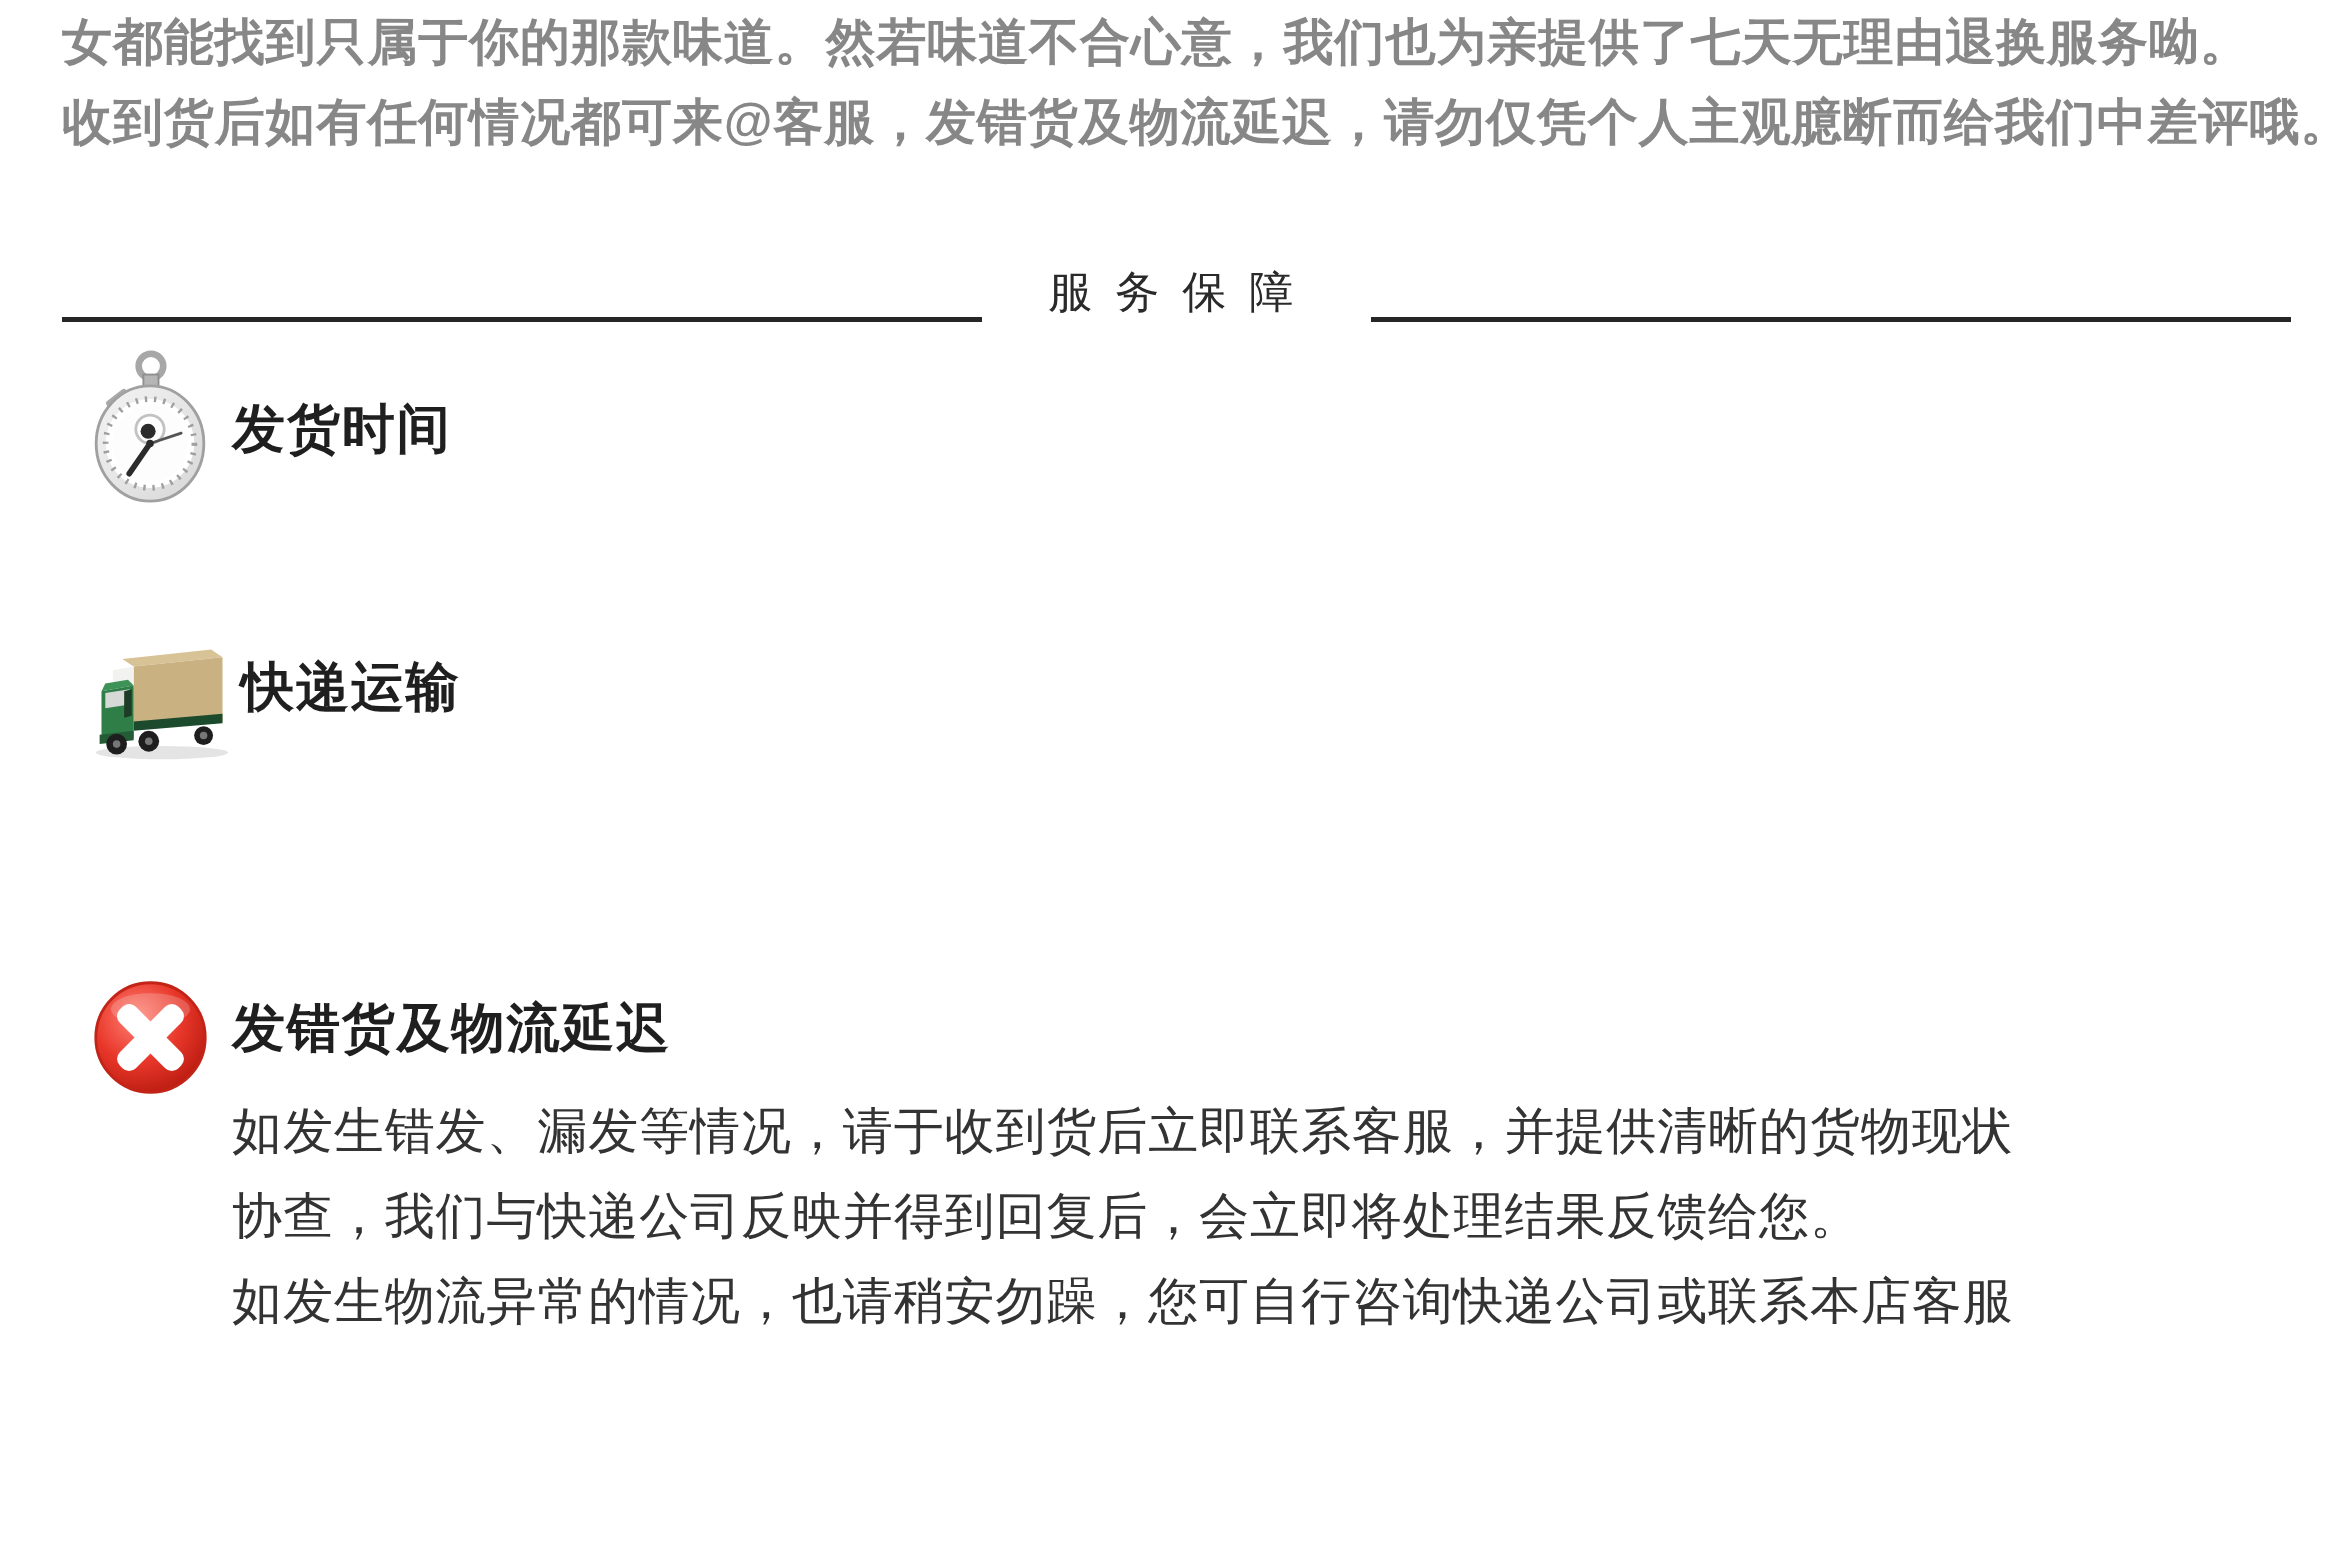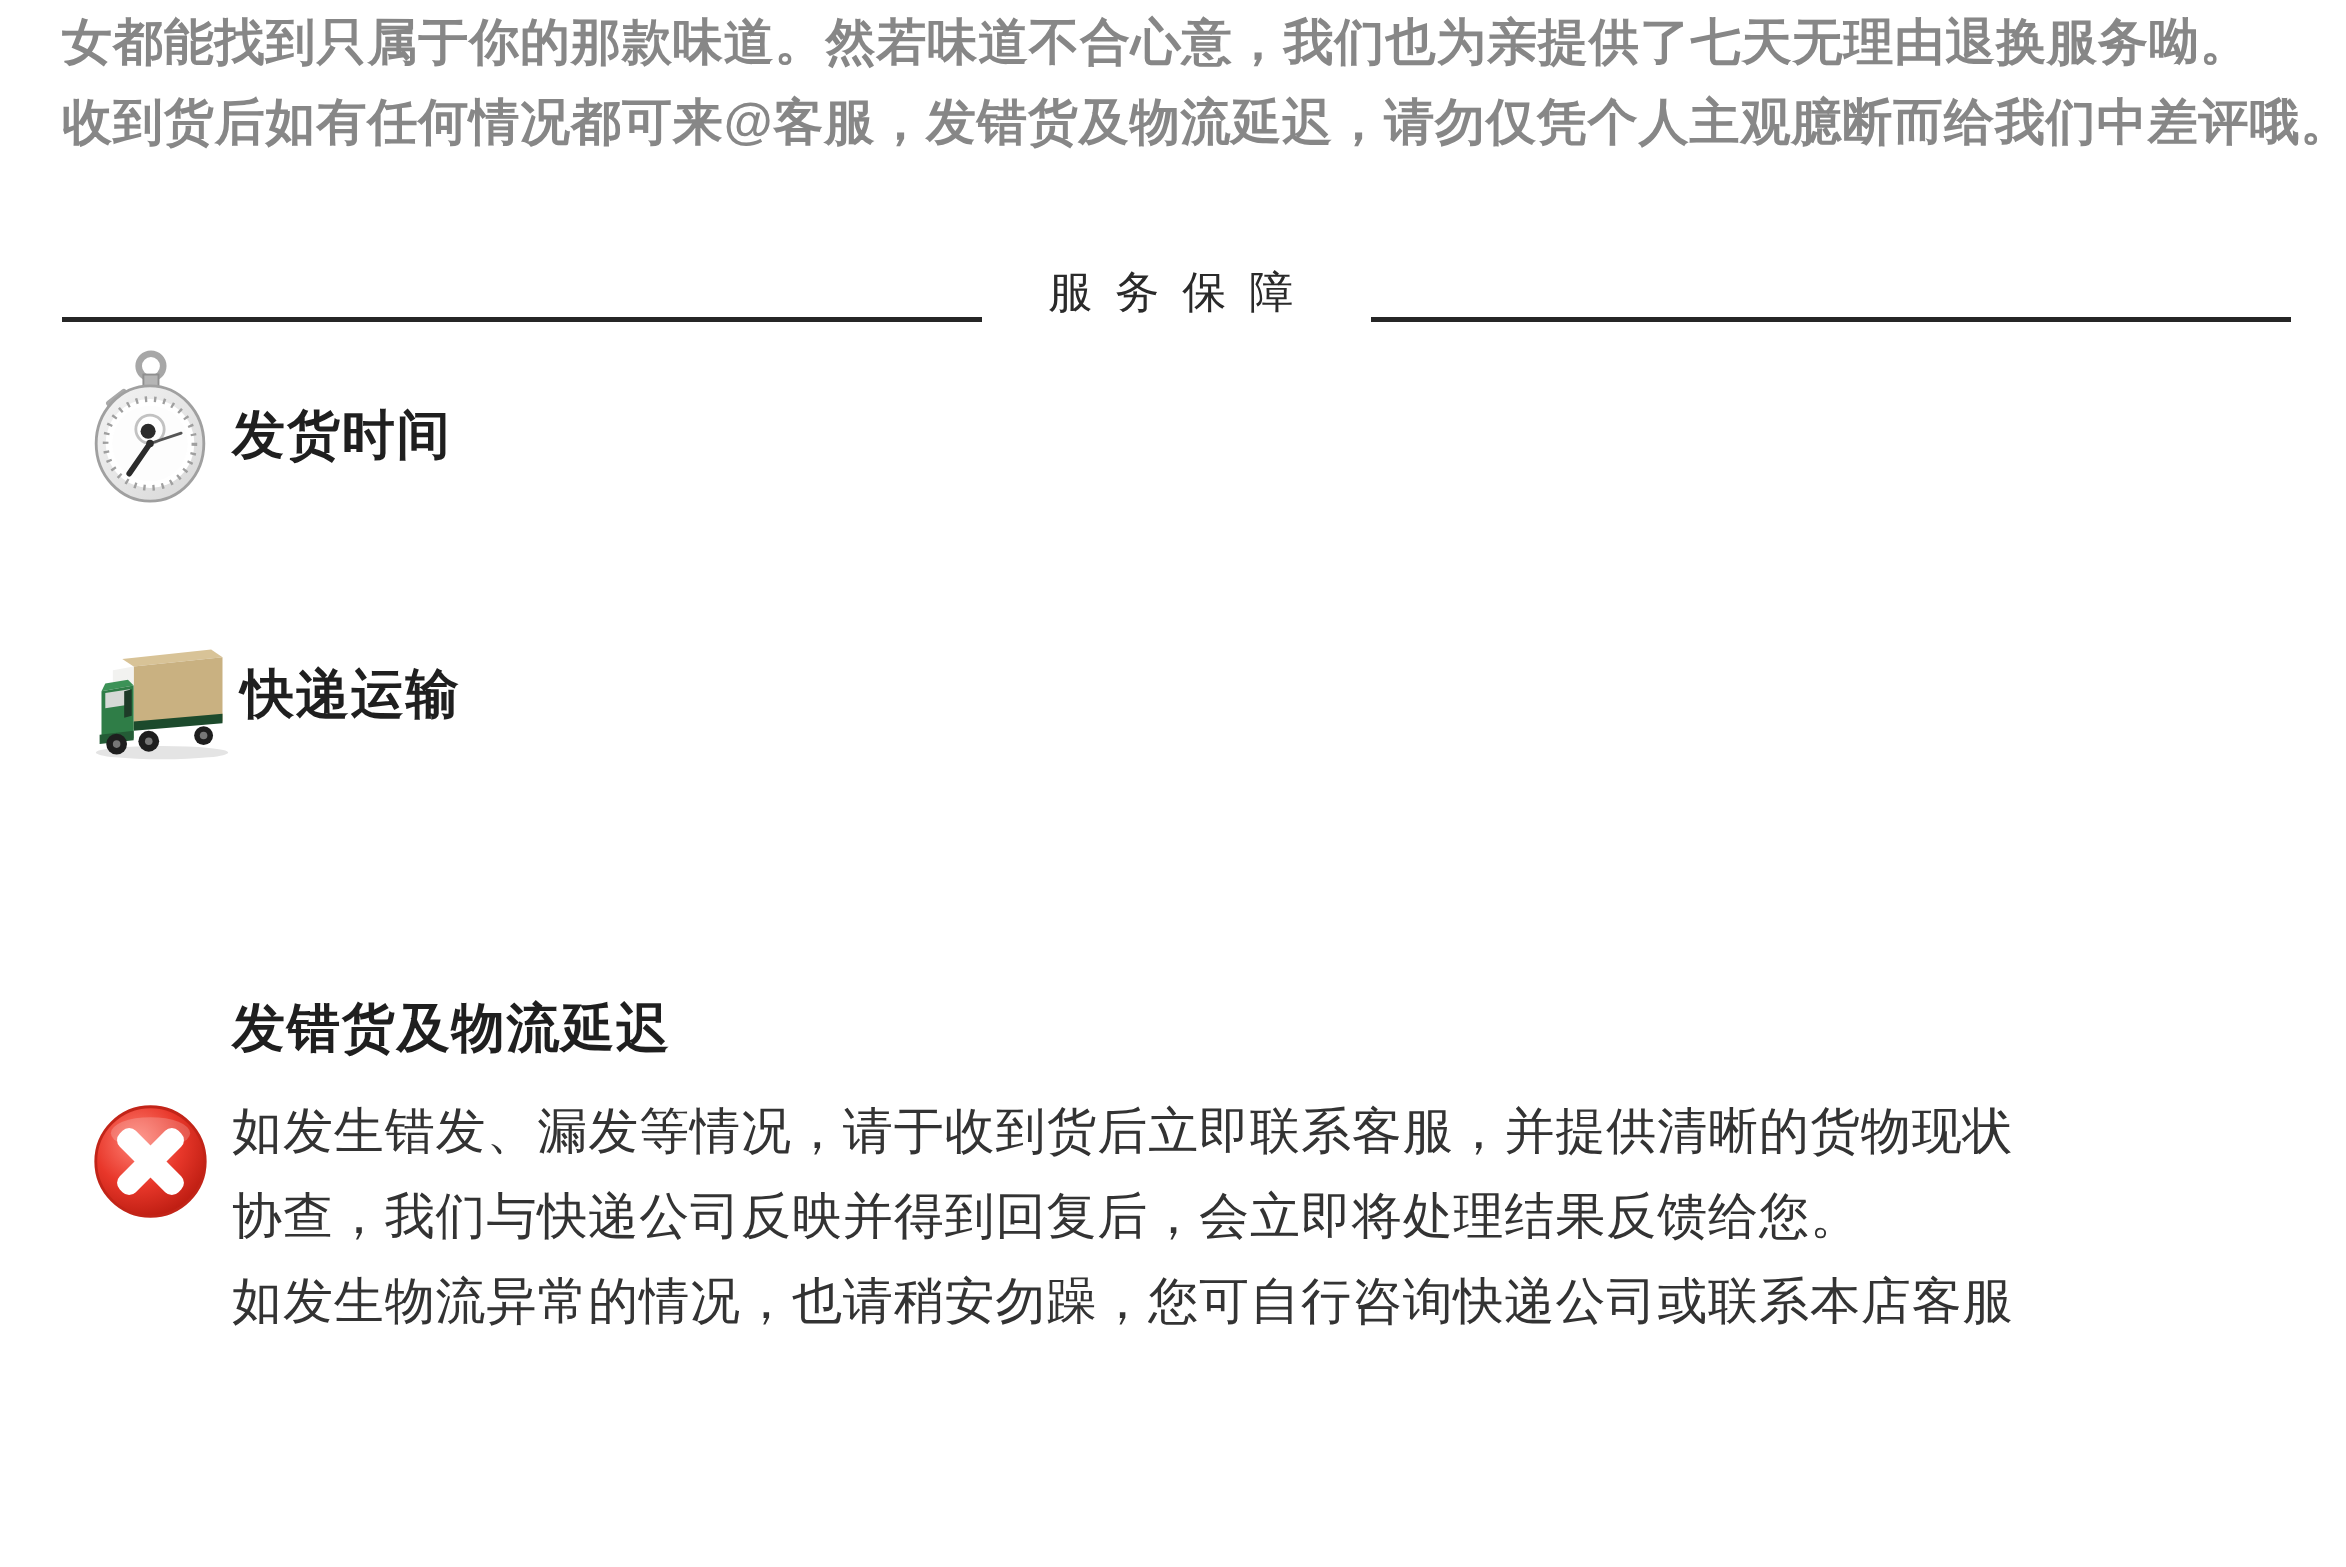--- a/index.html
+++ b/index.html
@@ -33,21 +33,21 @@
     margin: 0 55px;
     font-size: 44px; font-weight: 500;
     color: #2a2a2a;
     letter-spacing: 23px; text-indent: 11.4px;
     white-space: nowrap;
   }
 
   
   .section {
     position: absolute; left: 90px; right: 57px;
-    display: flex; flex-direction: row; align-items: center;
+    display: flex; flex-direction: row;
   }
   .section--shipping { top: 348px; }
   .section--express  { top: 638px; }
   .section--error    { top: 975px; }
 
   .icon-col { width: 142px; flex-shrink: 0; }
   .icon-col svg { display: block; }
   .icon-stopwatch { width: 112px; height: 153px; margin-left: 3.8px; margin-top: 1.9px; }
   .icon-truck     { width: 144px; height: 121px; margin-left: 0;  margin-top: 3.8px; }
   .icon-error     { width: 117px; height: 117px; margin-left: 1.9px; margin-top: 3.8px; }

